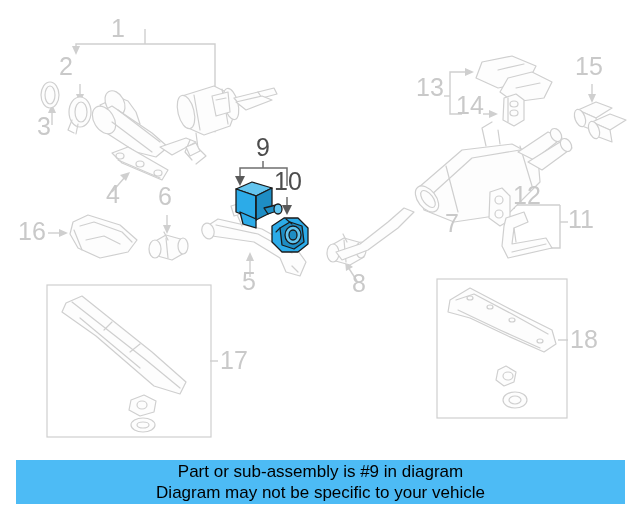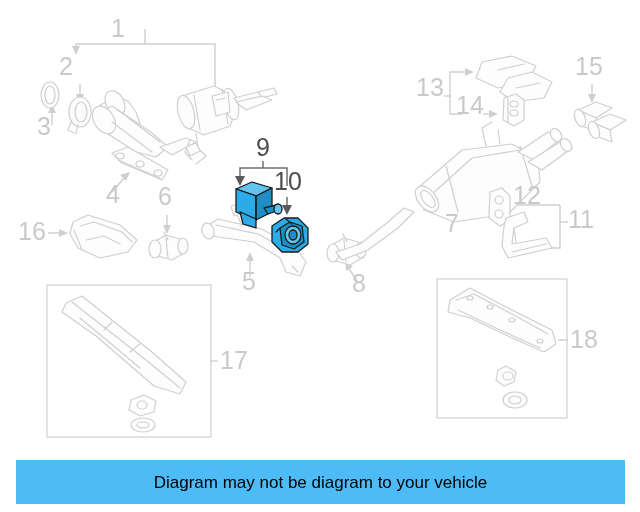--- a/index.html
+++ b/index.html
@@ -384,16 +384,17 @@
       <text class="num-label" x="470" y="114" text-anchor="middle">14</text>
       <text class="num-label" x="589" y="75" text-anchor="middle">15</text>
       <text class="num-label" x="32" y="240" text-anchor="middle">16</text>
       <text class="num-label" x="234" y="369" text-anchor="middle">17</text>
       <text class="num-label" x="584" y="348" text-anchor="middle">18</text>
     </g>
 
   </svg>
 
   <div id="notice-banner">
-    <div class="banner-line">Diagram may not be diagram to your vehicle</div>
+    <div class="banner-line">Part or sub-assembly is #9 in diagram</div>
+    <div class="banner-line">Diagram may not be specific to your vehicle</div>
   </div>
 
 </div>
 
 </body></html>

